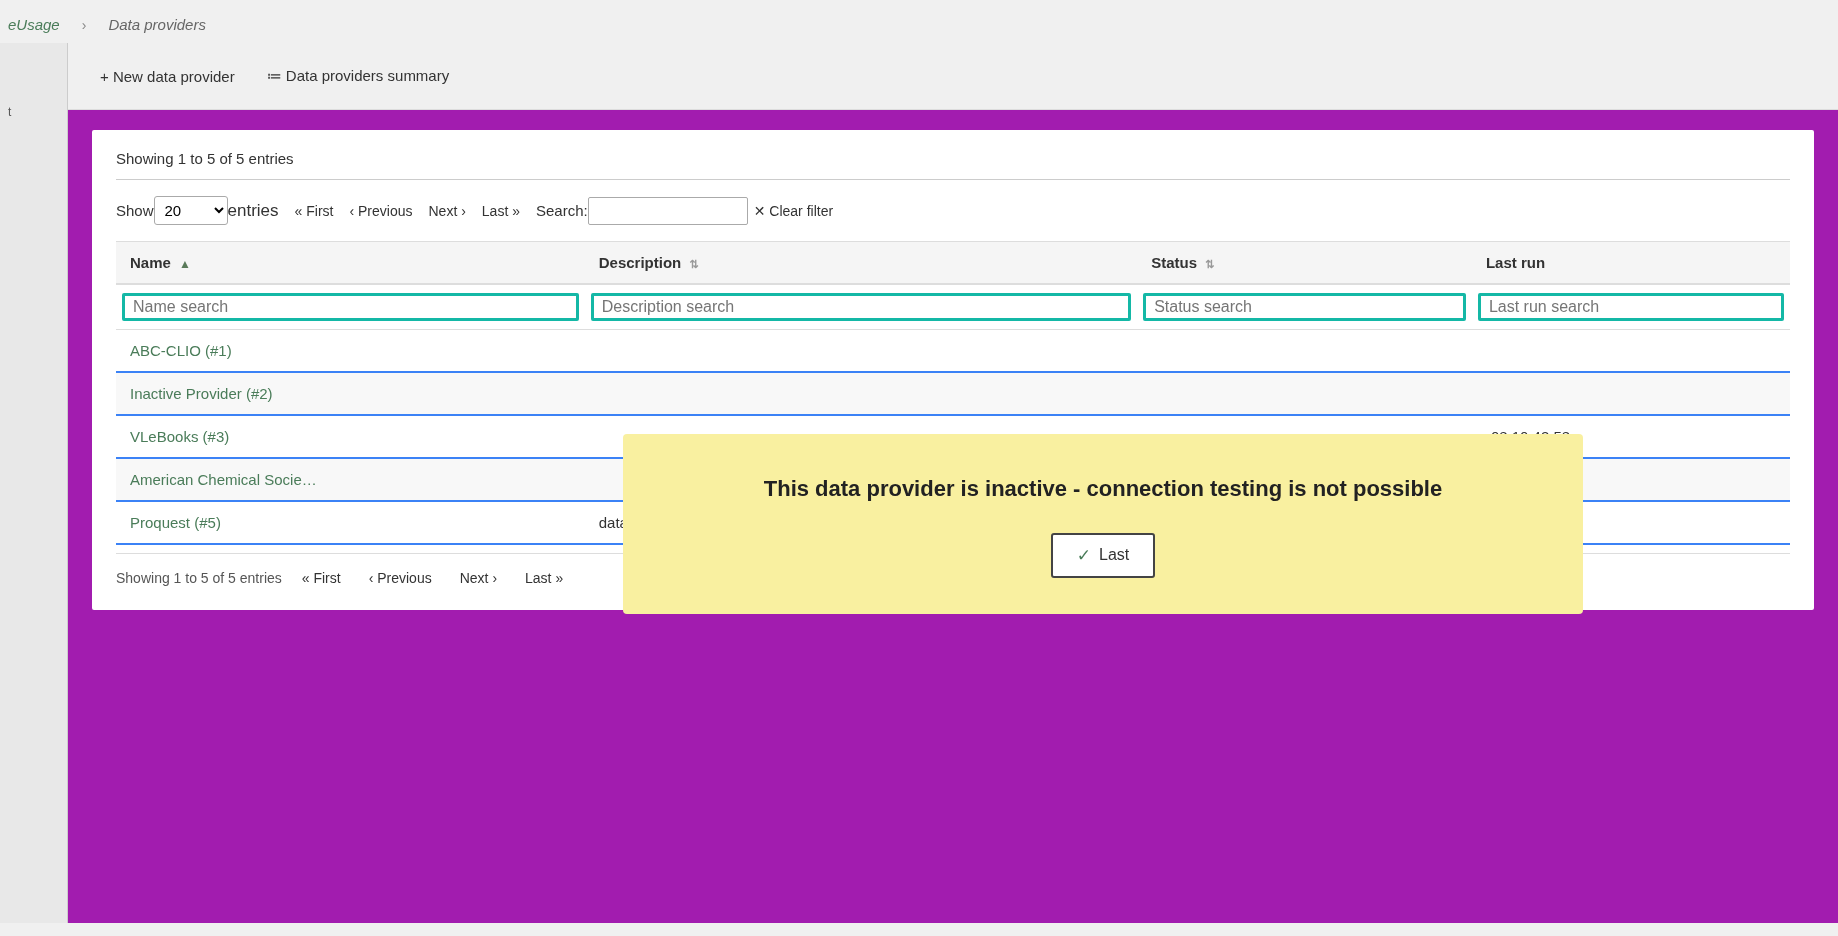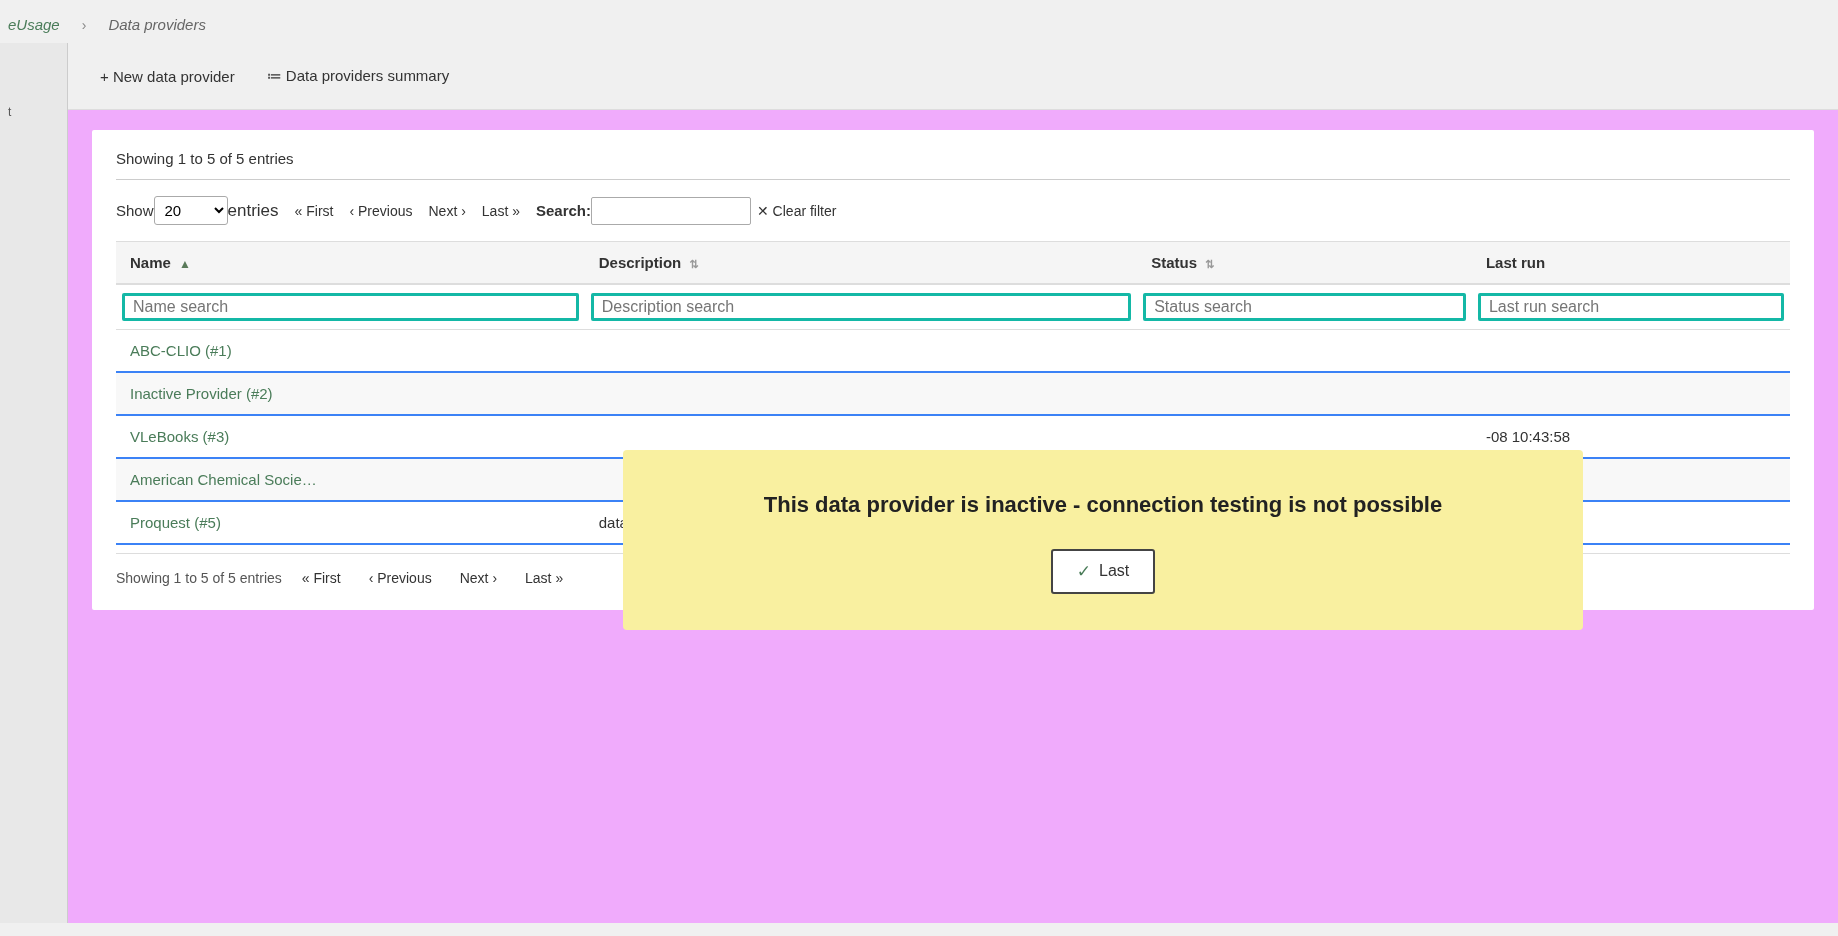--- a/index.html
+++ b/index.html
@@ -47,21 +47,21 @@
       font-size: 12px;
       color: #555;
       writing-mode: horizontal-tb;
       background: #e8e8e8;
       padding: 2px 4px;
     }
 
     
     .main {
       flex: 1;
-      background: #f0abfc;
+      background: #a21caf;
       padding: 0;
     }
 
     
     .toolbar {
       display: flex;
       align-items: center;
       gap: 32px;
       padding: 20px 32px 20px 32px;
       background: #f0f0f0;
@@ -121,21 +121,21 @@
       background: none;
       border: none;
       color: #333;
       font-size: 14px;
       cursor: pointer;
       padding: 4px 8px;
       display: flex;
       align-items: center;
       gap: 3px;
     }
-    .search-label { font-size: 15px; font-weight: 700; margin-left: 8px; }
+    .search-label { font-size: 15px; font-weight: 400; margin-left: 8px; }
     .search-input-main {
       border: 1px solid #aaa;
       border-radius: 2px;
       padding: 5px 8px;
       font-size: 14px;
       width: 160px;
     }
     .clear-filter-btn {
       background: none;
       border: none;
@@ -207,21 +207,21 @@
       padding: 12px 0 0 0;
       font-size: 14px;
       color: #555;
       border-top: 1px solid #ddd;
       margin-top: 8px;
     }
 
     
     .modal-overlay {
       position: absolute;
-      top: 320px;
+      top: 304px;
       left: 320px;
       right: 20px;
       z-index: 100;
     }
     .modal-box {
       background: #f9f0a0;
       border-radius: 4px;
       padding: 40px 48px 36px 48px;
       text-align: center;
       max-width: 960px;

